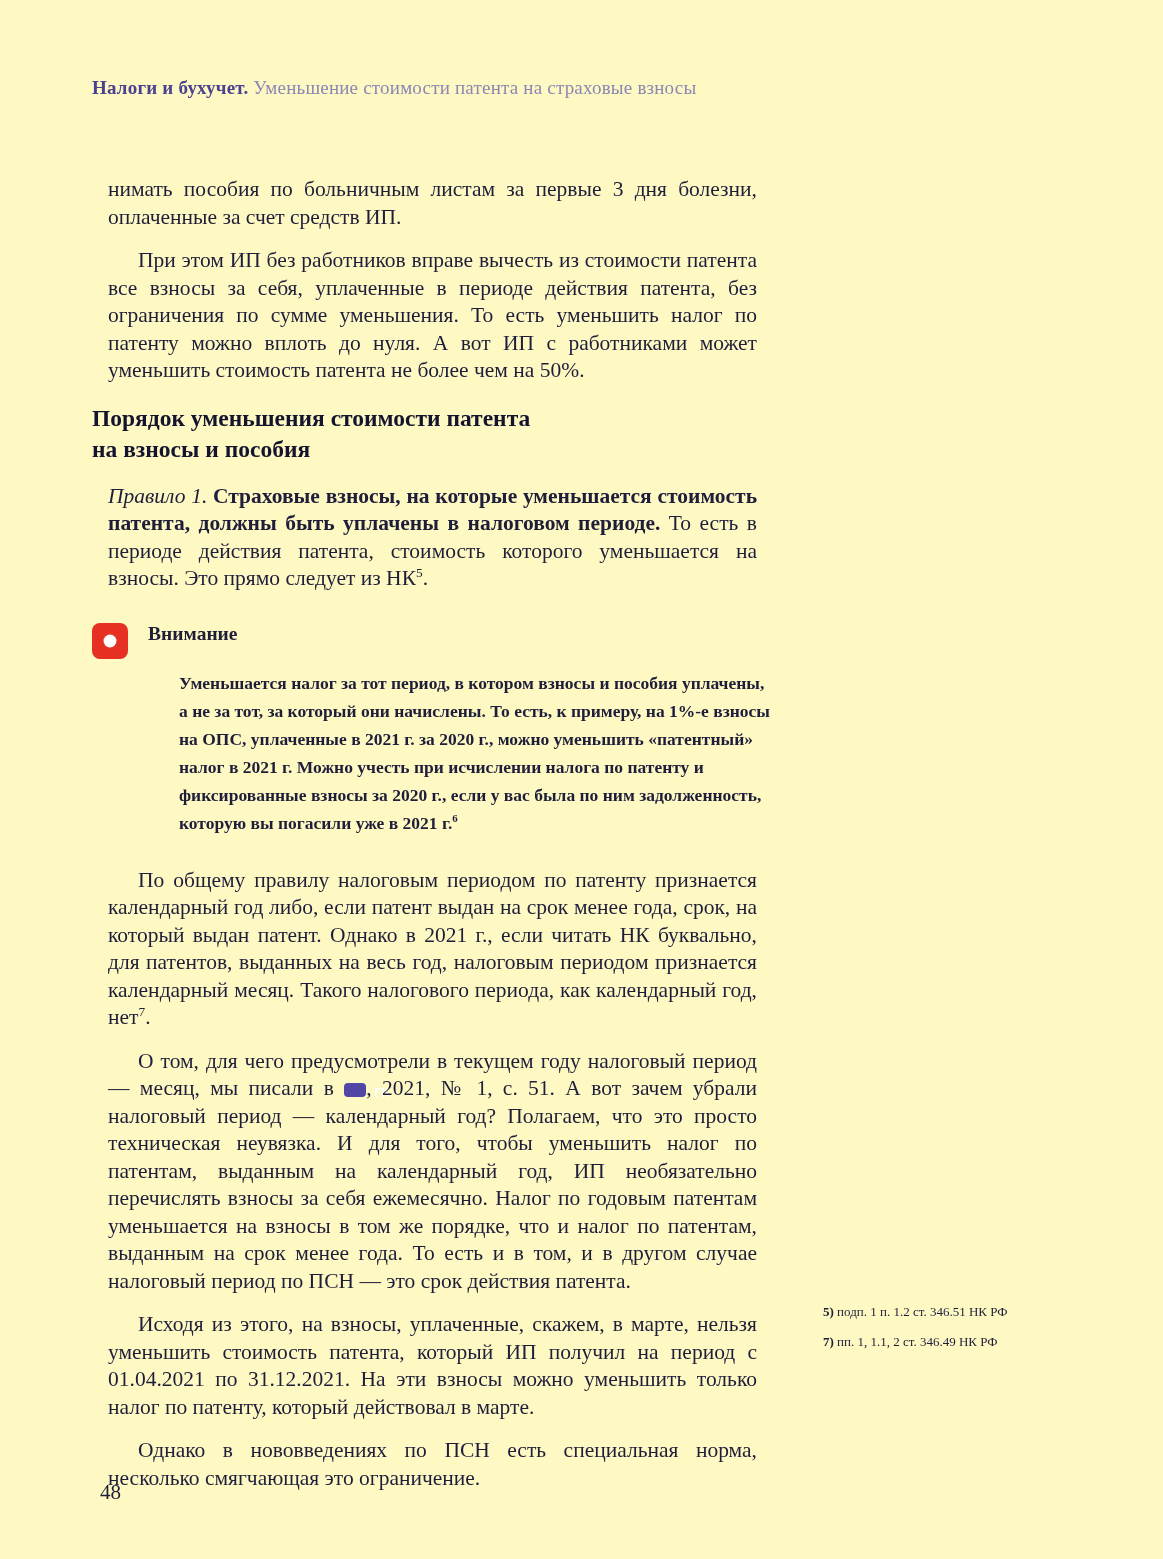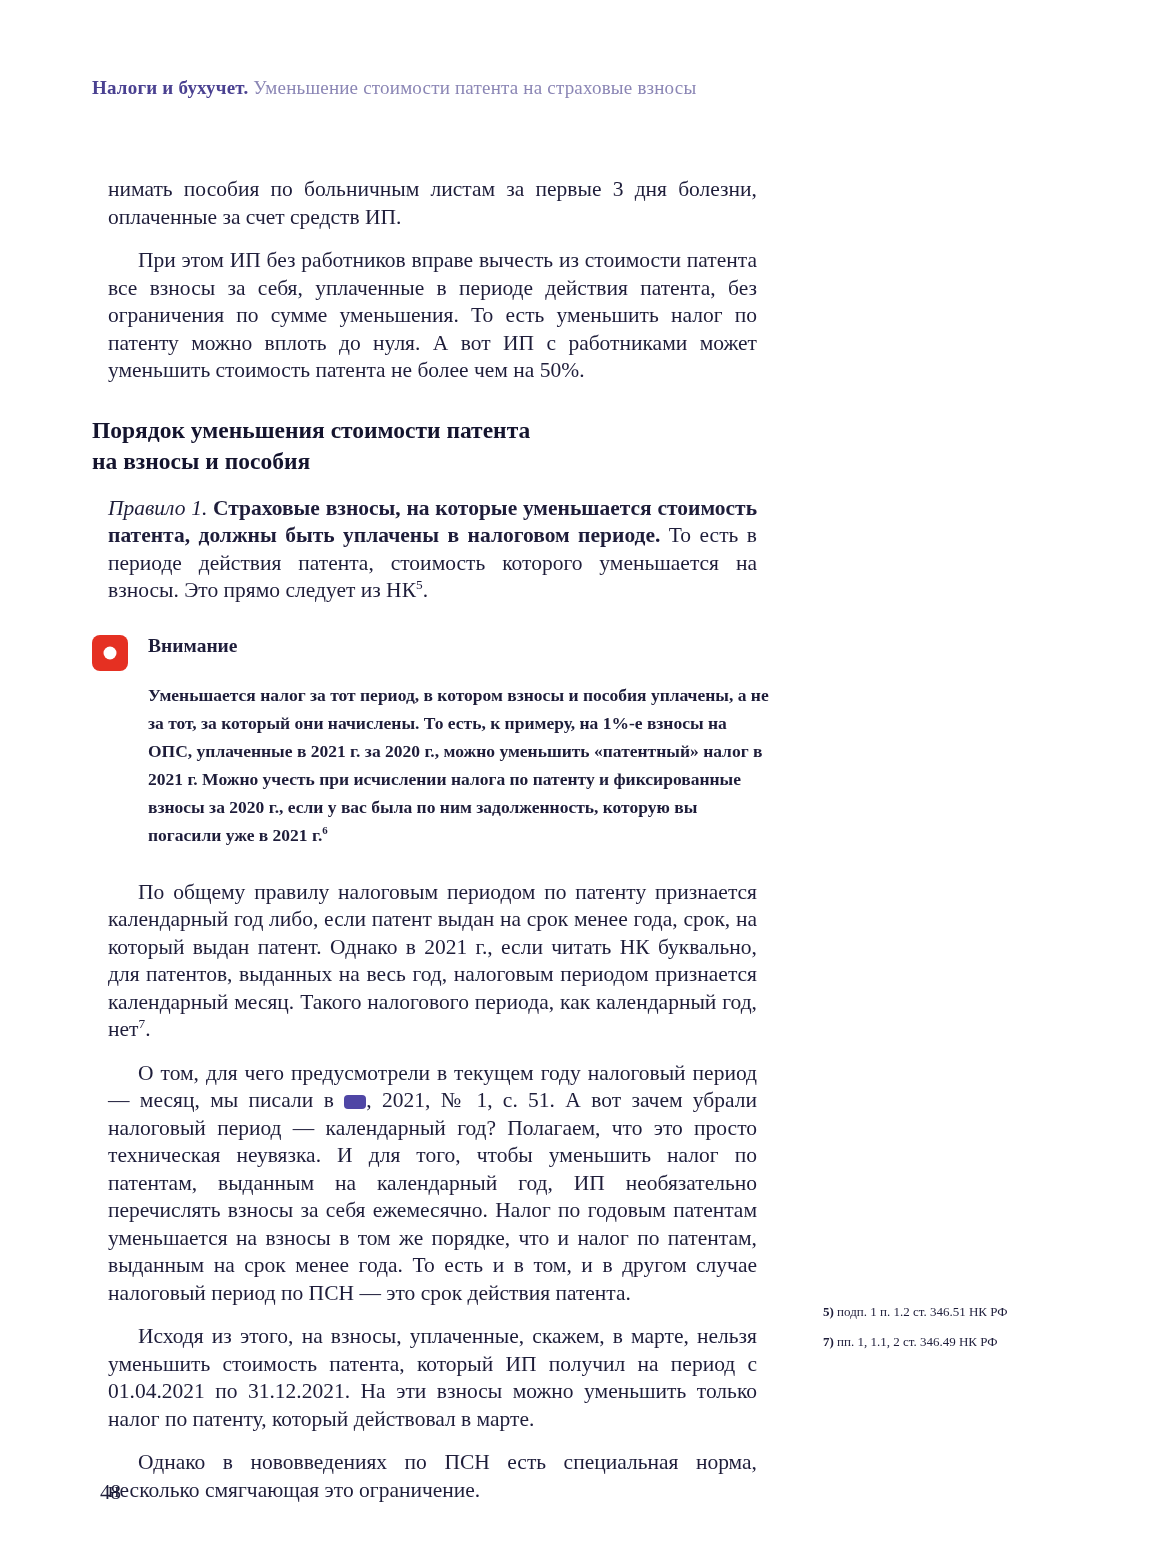--- a/index.html
+++ b/index.html
@@ -1,20 +1,20 @@
 <!DOCTYPE html>
 <html><head>
 <meta charset="utf-8">
 <style>
   html,body { margin:0; padding:0; background:#e8e8e8; }
   .page {
     position:relative;
     width:1163px; height:1559px;
     margin:0 auto;
-    background:#ffffff;
+    background:#fef9c3;
     font-family:"Liberation Serif", serif;
     color:#1e1d3a;
     overflow:hidden;
   }
   
   .header {
     position:absolute; left:92px; top:76px;
     font-size:19px; line-height:24px;
     letter-spacing:0.2px;
   }
@@ -27,21 +27,21 @@
   }
   p.body {
     margin:16px;
     font-size:21.5px;
     line-height:27.5px;
     text-align:justify;
   }
   p.indent { text-indent:30px; }
 
   h2.section-title {
-    margin:30px 0 18px 0;
+    margin:18px 0 18px 0;
     font-size:23.5px;
     line-height:31px;
     font-weight:bold;
     color:#14142e;
     text-align:left;
   }
 
   .rule-label { font-weight:normal; font-style:italic; }
   .rule-bold  { font-weight:bold; }
 
@@ -79,20 +79,21 @@
     line-height:26px;
     margin-bottom:22px;
     color:#1e1d3a;
   }
   .att-body {
     font-weight:bold;
     font-size:17.5px;
     line-height:28px;
     text-align:left;
     color:#1e1d3a;
+    margin-left:31px;
   }
 
   
   .gk-badge {
     display:inline-block;
     background:#4f46a5;
     color:#ffffff;
     font-family:"Liberation Sans", sans-serif;
     font-weight:bold;
     font-size:13px;

